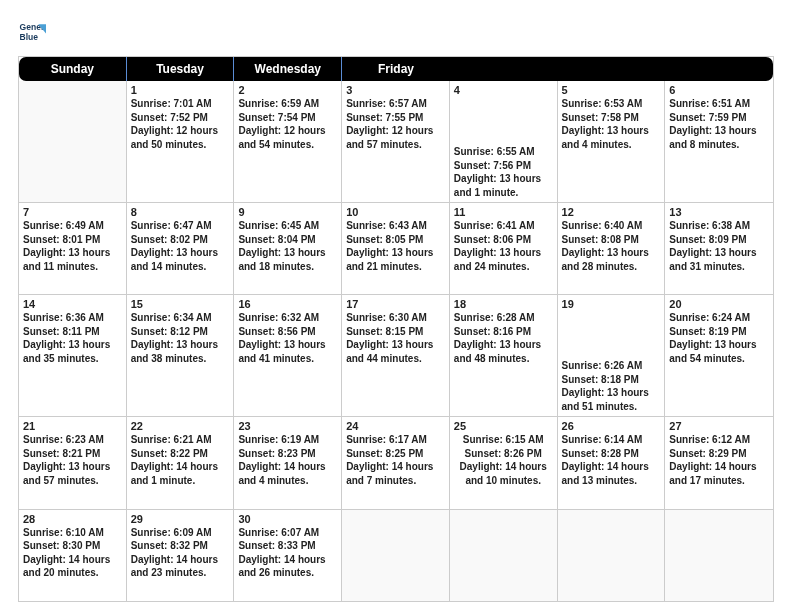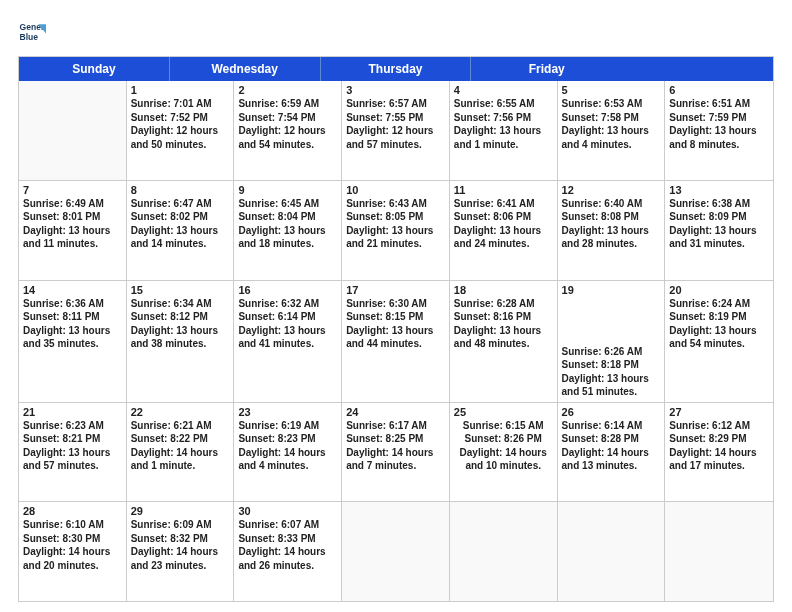--- a/index.html
+++ b/index.html
@@ -45,22 +45,23 @@
       color: #333;
     }
     .calendar {
       flex: 1;
       display: flex;
       flex-direction: column;
       border: 1px solid #ccc;
     }
     .cal-header {
       display: grid;
-      grid-template-columns: repeat(5, 1fr);
-      background: #1d4ed8;
+      grid-template-columns: repeat(7, 1fr);
+      background: #000000;
+      border-radius: 7px;
     }
     .cal-header-cell {
       color: #fff;
       font-size: 12px;
       font-weight: bold;
       text-align: center;
       padding: 5px 2px;
       border-right: 1px solid #5a8cd5;
     }
     .cal-header-cell:last-child { border-right: none; }
@@ -119,22 +120,22 @@
     </div>
     <div class="title-block">
       <div class="month-title"></div>
       <div class="subtitle"></div>
     </div>
   </div>
 
   <div class="calendar">
     <div class="cal-header">
     <div class="cal-header-cell">Sunday</div>
+        <div class="cal-header-cell">Tuesday</div>
         <div class="cal-header-cell">Wednesday</div>
-        <div class="cal-header-cell">Thursday</div>
         <div class="cal-header-cell">Friday</div>
       </div>
     <div class="cal-body">
     <div class="cal-row">
           <div class="cal-cell empty"></div>
           <div class="cal-cell">
             <div class="day-num">1</div>
             <div class="day-info" style="white-space: pre-line;">Sunrise: 7:01 AM
 Sunset: 7:52 PM
 Daylight: 12 hours
@@ -149,21 +150,21 @@
           </div>
           <div class="cal-cell">
             <div class="day-num">3</div>
             <div class="day-info" style="white-space: pre-line;">Sunrise: 6:57 AM
 Sunset: 7:55 PM
 Daylight: 12 hours
 and 57 minutes.</div>
           </div>
           <div class="cal-cell">
             <div class="day-num">4</div>
-            <div class="day-info" style="white-space: pre-line;">Sunrise: 6:55 AM
+            <div class="day-info" style="white-space: pre-line; margin-top: 48px;">Sunrise: 6:55 AM
 Sunset: 7:56 PM
 Daylight: 13 hours
 and 1 minute.</div>
           </div>
           <div class="cal-cell">
             <div class="day-num">5</div>
             <div class="day-info" style="white-space: pre-line;">Sunrise: 6:53 AM
 Sunset: 7:58 PM
 Daylight: 13 hours
 and 4 minutes.</div>
@@ -238,21 +239,21 @@
           <div class="cal-cell">
             <div class="day-num">15</div>
             <div class="day-info" style="white-space: pre-line;">Sunrise: 6:34 AM
 Sunset: 8:12 PM
 Daylight: 13 hours
 and 38 minutes.</div>
           </div>
           <div class="cal-cell">
             <div class="day-num">16</div>
             <div class="day-info" style="white-space: pre-line;">Sunrise: 6:32 AM
-Sunset: 6:14 PM
+Sunset: 8:56 PM
 Daylight: 13 hours
 and 41 minutes.</div>
           </div>
           <div class="cal-cell">
             <div class="day-num">17</div>
             <div class="day-info" style="white-space: pre-line;">Sunrise: 6:30 AM
 Sunset: 8:15 PM
 Daylight: 13 hours
 and 44 minutes.</div>
           </div>

